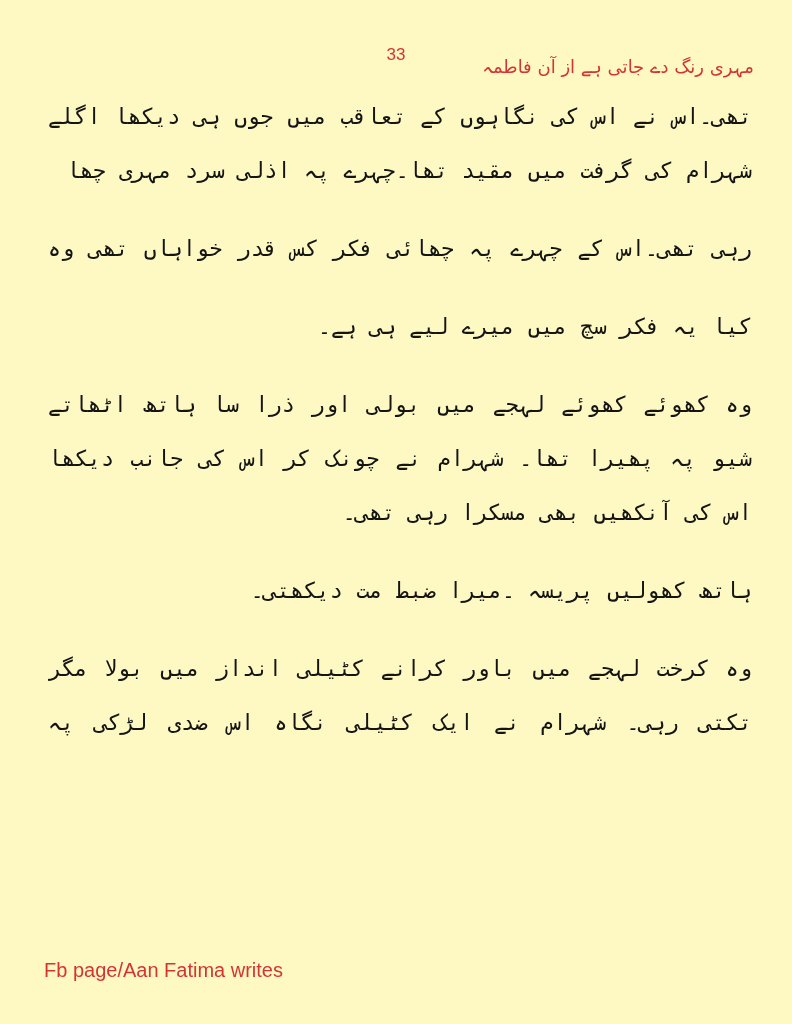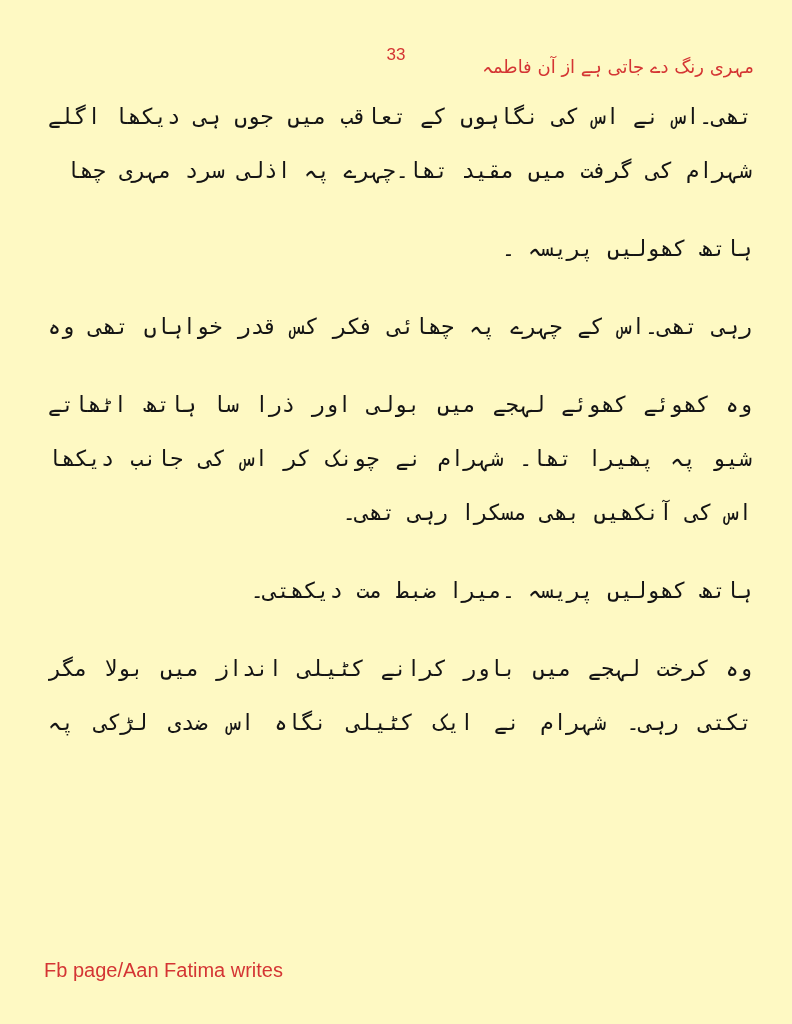--- a/index.html
+++ b/index.html
@@ -81,28 +81,28 @@
 
   <div class="book-title">مہری رنگ دے جاتی ہے از آن فاطمہ</div>
 
   <div class="body-text">
 
     <div class="para">
       <div class="line full">تھی۔اس نے اس کی نگاہوں کے تعاقب میں جوں ہی دیکھا اگلے ہی لمحے اس کا ہاتھ</div>
       <div class="line">شہرام کی گرفت میں مقید تھا۔چہرے پہ اذلی سرد مہری چھا چکی تھی۔</div>
     </div>
 
-    <div class="para">
-      <div class="line">ہاتھ کھولیں پریسہ ۔</div>
-    </div>
 
     <div class="para">
       <div class="line full">رہی تھی۔اس کے چہرے پہ چھائی فکر کس قدر خواہاں تھی وہ یہ سب دیکھنے کی خاطر۔</div>
     </div>
 
+    <div class="para">
+      <div class="line">کیا یہ فکر سچ میں میرے لیے ہی ہے۔</div>
+    </div>
 
     <div class="para">
       <div class="line full">وہ کھوئے کھوئے لہجے میں بولی اور ذرا سا ہاتھ اٹھاتے اپنا کپکپاتا ہاتھ اس کی بڑھی ہوئی</div>
       <div class="line full">شیو پہ پھیرا تھا۔ شہرام نے چونک کر اس کی جانب دیکھا جس کے لبوں کے ساتھ آج</div>
       <div class="line">اس کی آنکھیں بھی مسکرا رہی تھی۔</div>
     </div>
 
     <div class="para">
       <div class="line">ہاتھ کھولیں پریسہ ۔میرا ضبط مت دیکھتی۔</div>
     </div>

